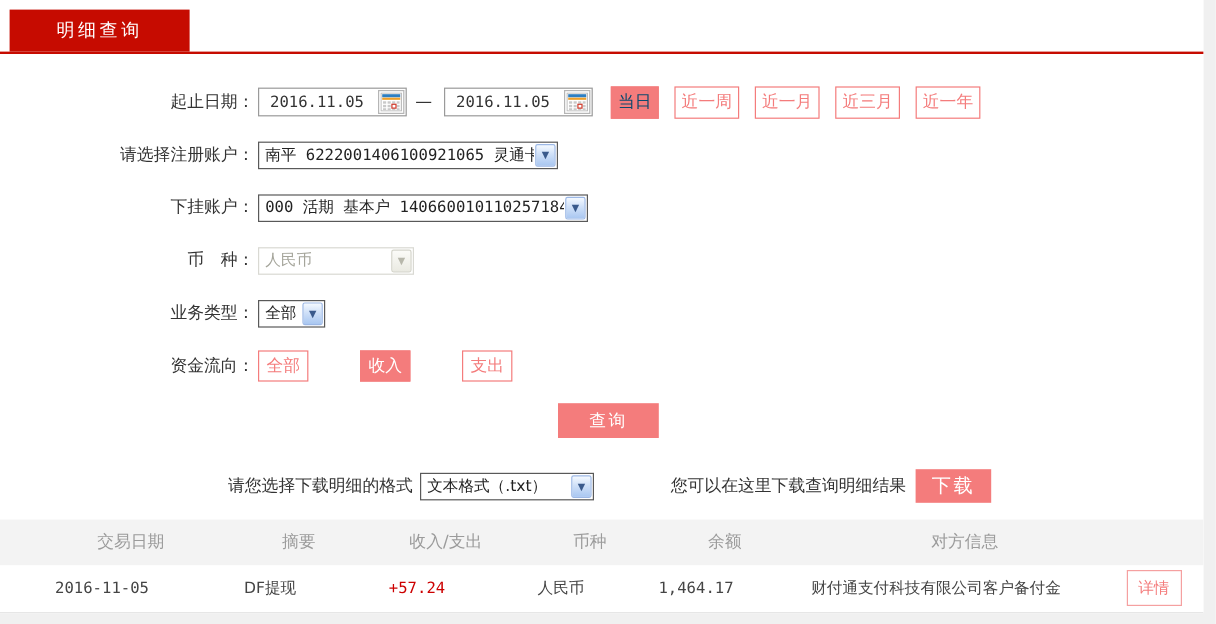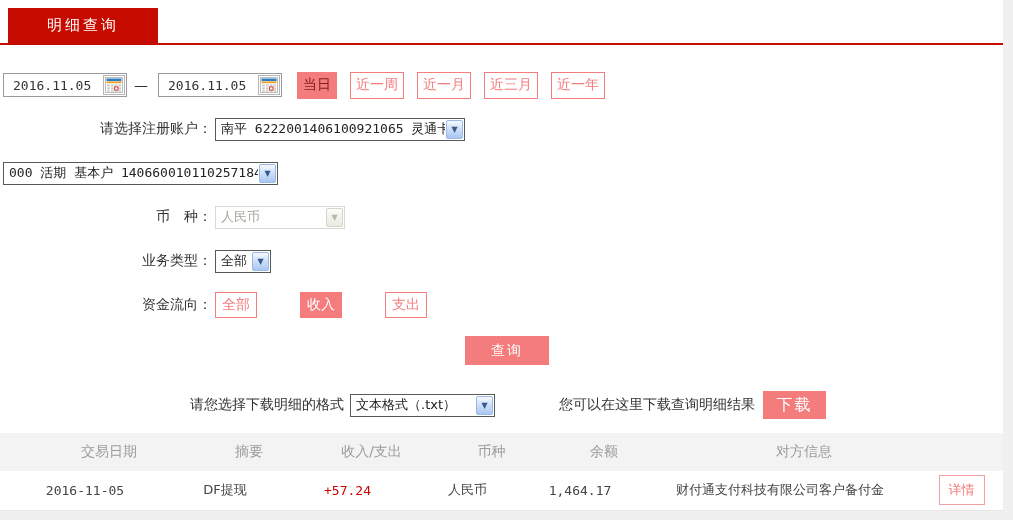--- a/index.html
+++ b/index.html
@@ -18,21 +18,21 @@
 
   .date-box { width:124px; height:24px; border:1px solid #9a9a9a; background:#fff;
               display:flex; align-items:center; margin-left:3px; }
   .date-box .dval { flex:1; padding-left:9px; font-family:"DejaVu Sans Mono",monospace; font-size:13px; color:#333; }
   .cal-btn { width:22px; height:20px; margin-right:1px; border:1px solid #b5b5b5; background:#fff;
              display:flex; align-items:center; justify-content:center; cursor:pointer; }
   .dash { margin:0 7px; color:#333; }
 
   .qbtn { height:27px; padding:0 5px; margin-left:13px; font-size:14px; border:1px solid #f47c7c;
           background:#fff; color:#f47c7c; display:inline-flex; align-items:center; justify-content:center; cursor:pointer; }
-  .qbtn.filled { background:#f47c7c; color:#7f1d1d; margin-left:15px; }
+  .qbtn.filled { background:#f47c7c; color:#0c4a6e; margin-left:15px; }
 
   .xp-select { display:inline-flex; align-items:center; height:23px; border:1px solid #595959;
                background:#fff; font-size:13px; margin-left:3px; cursor:pointer; }
   .xp-select .val { flex:1; padding:0 5px; white-space:nowrap; overflow:hidden;
                     font-family:"DejaVu Sans Mono",monospace; color:#222; }
   .xp-select .arrow-btn { width:17px; height:19px; margin:1px; border:1px solid #9cb8e6; border-radius:2px;
                     background:linear-gradient(180deg,#f4f9ff 0%,#cfe0f8 45%,#a9c7f1 100%);
                     color:#3a5a8c; font-size:8px; display:flex; align-items:center; justify-content:center; }
   .xp-select.disabled { border-color:#d9d9d3; cursor:default; }
   .xp-select.disabled .val { color:#a5a59b; }
@@ -67,20 +67,21 @@
 
 <div class="panel">
 
   <div class="tabbar">
     <div class="tab">明细查询</div>
   </div>
 
   <div class="form">
 
     <div class="frow">
+      <span class="flabel">起止日期：</span>
       <span class="date-box">
         <span class="dval">2016.11.05</span>
         <span class="cal-btn">
           <svg width="18" height="16" viewBox="0 0 18 16">
             <rect x="0.5" y="0.5" width="17" height="15" fill="#ffffff" stroke="#bdbdbd"></rect>
             <rect x="1.5" y="1.5" width="15" height="2.6" fill="#2e7fc2"></rect>
             <rect x="1.5" y="4.4" width="15" height="1.8" fill="#f0a028"></rect>
             <g fill="#c9c9c9">
               <rect x="2.2" y="7.4" width="2.6" height="2"></rect>
                 <rect x="6" y="7.4" width="2.6" height="2"></rect>
@@ -132,20 +133,21 @@
 
     <div class="frow">
       <span class="flabel">请选择注册账户：</span>
       <span class="xp-select" style="width:250px">
         <span class="val">南平 6222001406100921065 灵通卡</span>
         <span class="arrow-btn">▼</span>
       </span>
     </div>
 
     <div class="frow">
+      <span class="flabel">下挂账户：</span>
       <span class="xp-select" style="width:275px">
         <span class="val">000 活期 基本户 1406600101102571848</span>
         <span class="arrow-btn">▼</span>
       </span>
     </div>
 
     <div class="frow">
       <span class="flabel">币　种：</span>
       <span class="xp-select disabled" style="width:130px">
         <span class="val">人民币</span>

